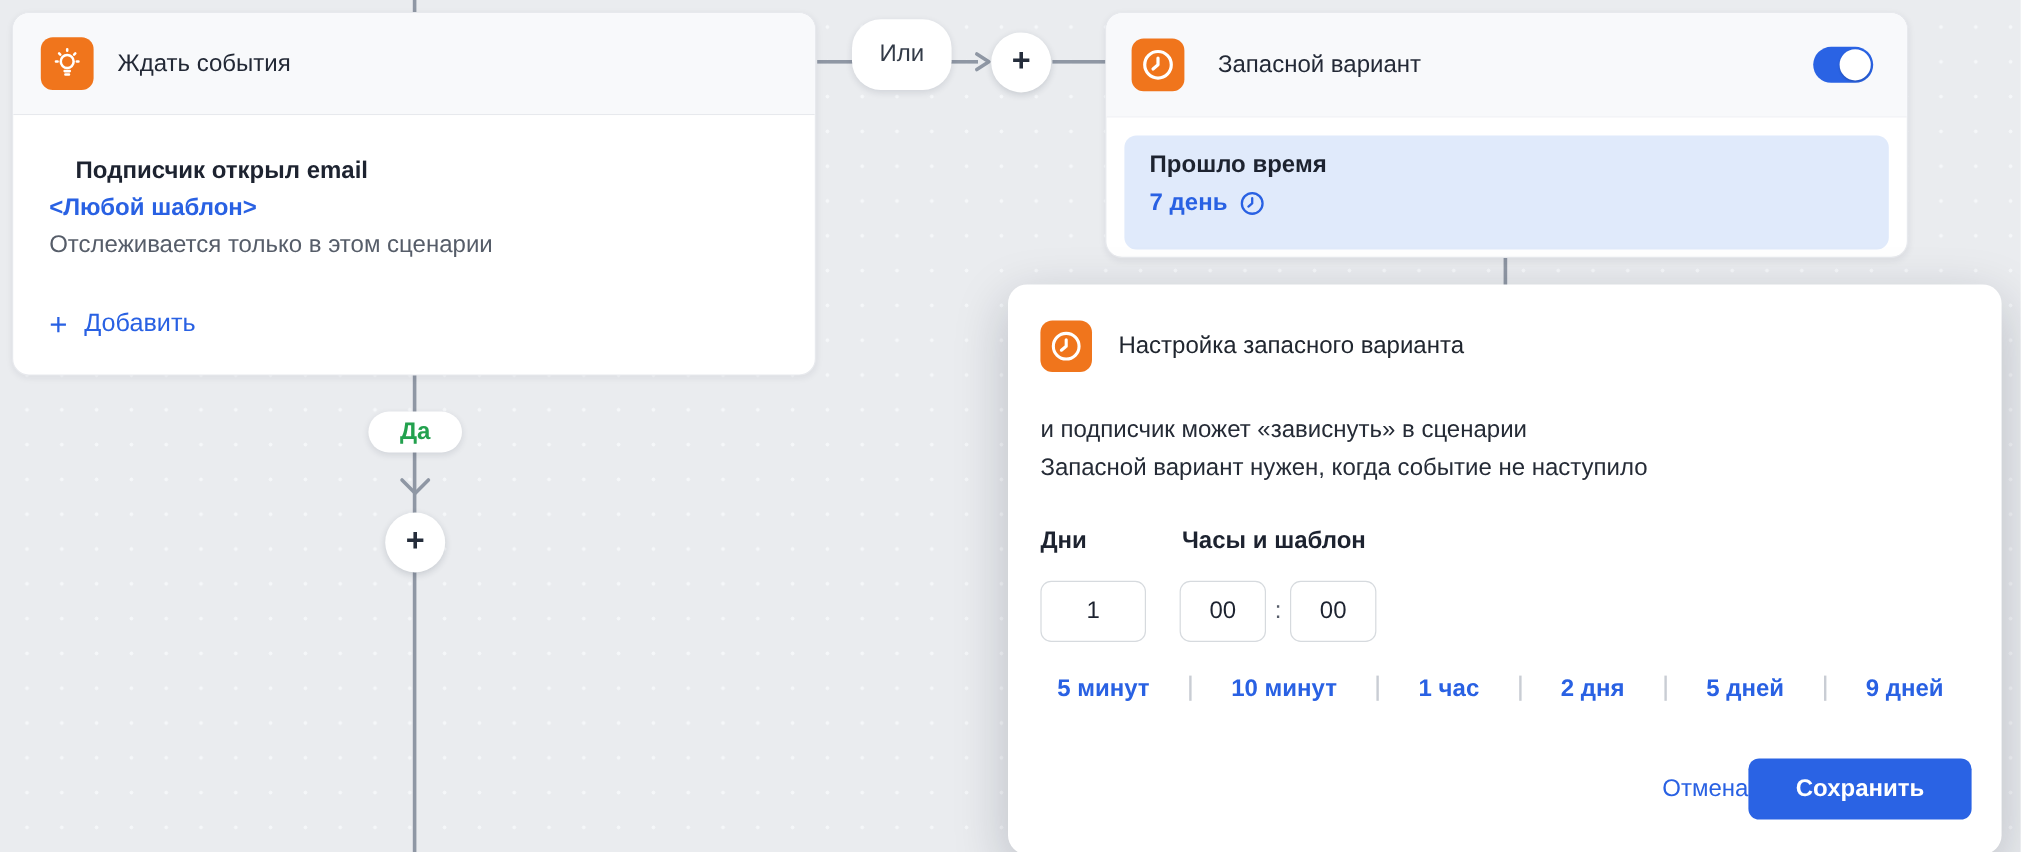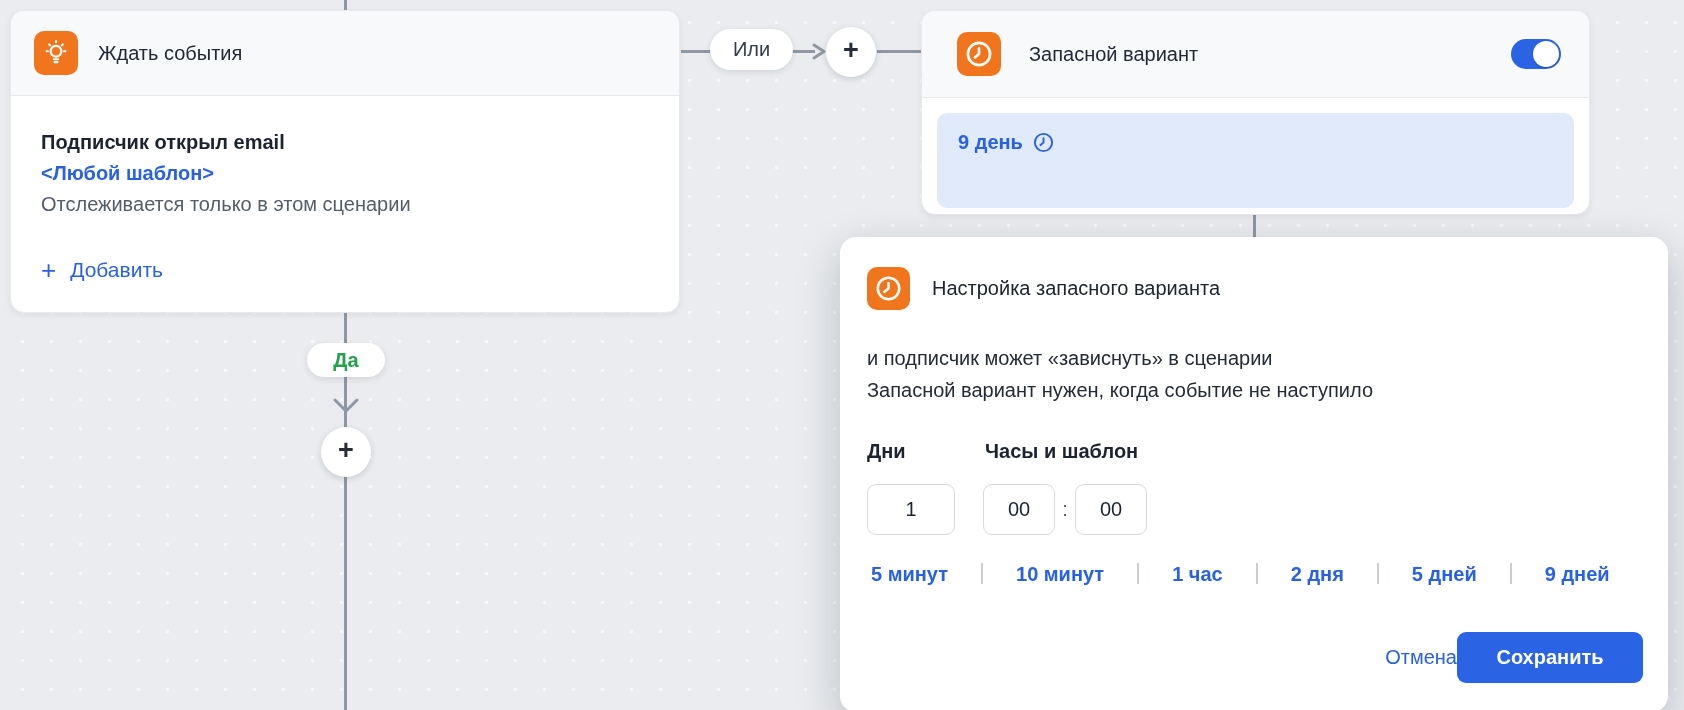--- a/index.html
+++ b/index.html
@@ -44,28 +44,28 @@
   }
   .app-icon{
     width:44px;height:44px;border-radius:10px;background:#F0751C;
     display:flex;align-items:center;justify-content:center;flex:none;
   }
   .card-title{font-size:20px;font-weight:500;color:#232936;}
   .wait-card{left:10px;top:10px;width:670px;height:303px;}
   .wait-card .card-header{height:85px;padding:0 24px 0 23px;}
   .wait-card .card-header .card-title{margin-left:20px;}
   .wait-body{padding:31px 30px 0 30px;}
-  .event-name{font-size:20px;font-weight:700;color:#1d2330;line-height:31px;}
+  .event-name{font-size:20px;font-weight:700;color:#1d2330;line-height:31px;margin-left:22px;}
   .template-link{font-size:20px;font-weight:700;color:#2961E3;line-height:31px;cursor:pointer;}
   .tracking-note{font-size:20px;font-weight:400;color:#565d69;line-height:31px;}
   .add-trigger{display:flex;align-items:center;margin-top:37px;color:#2961E3;cursor:pointer;}
   .add-trigger .plus-glyph{font-size:26px;font-weight:500;line-height:1;margin-right:14px;}
   .add-trigger .add-label{font-size:21px;font-weight:400;}
   .fallback-card{left:921px;top:10px;width:669px;height:205px;}
-  .fallback-card .card-header{height:87px;padding:0 28px 0 35px;}
+  .fallback-card .card-header{height:87px;padding:0 28px 0 21px;}
   .fallback-card .card-header .card-title{margin-left:28px;}
   .toggle{
     margin-left:auto;width:50px;height:30px;border-radius:16px;background:#2A63E4;
     position:relative;cursor:pointer;flex:none;
   }
   .toggle .knob{
     position:absolute;top:2px;right:2px;width:26px;height:26px;border-radius:50%;
     background:#ffffff;box-shadow:0 1px 2px rgba(0,0,0,.2);
   }
   .elapsed-box{
@@ -92,21 +92,21 @@
   .inputs-row{display:flex;align-items:center;margin-top:21px;}
   .time-input{
     height:51px;border:1.5px solid #d6dade;border-radius:9px;background:#fff;
     font-family:"Liberation Sans","DejaVu Sans",sans-serif;
     font-size:20px;color:#1d2330;text-align:center;box-sizing:border-box;outline:none;padding:0;
   }
   .inp-days{width:88px;margin-right:28px;}
   .inp-hours{width:72px;}
   .inp-mins{width:72px;}
   .colon{width:20px;text-align:center;font-size:20px;color:#565d69;}
-  .presets-row{display:flex;align-items:flex-start;margin-top:28px;margin-left:4px;column-gap:17px;gap:33px;}
+  .presets-row{display:flex;align-items:flex-start;margin-top:28px;margin-left:14px;column-gap:17px;gap:33px;}
   .preset-link{font-size:20px;font-weight:700;color:#2961E3;cursor:pointer;white-space:nowrap;}
   .preset-sep{width:2px;height:21px;background:#c9cdd4;flex:none;}
   .modal-actions{
     position:absolute;right:25px;bottom:29px;display:flex;align-items:center;
   }
   .cancel-btn{font-size:20px;color:#2961E3;cursor:pointer;background:none;border:none;
     font-family:"Liberation Sans","DejaVu Sans",sans-serif;padding:0;}
   .save-btn{
     width:186px;height:51px;border:none;border-radius:9px;background:#2A63E4;color:#ffffff;
     font-size:20px;font-weight:700;cursor:pointer;
@@ -125,21 +125,21 @@
   <div class="hline" style="left:792px;top:50px;width:23px;"></div>
   <div class="hline" style="left:877px;top:50px;width:45px;"></div>
 
   <svg class="arrow-svg" style="left:809px;top:42px;" width="20" height="19" viewBox="0 0 20 19">
     <path d="M5 3 L15 9.5 L5 16" fill="none" stroke="#8f97a4" stroke-width="3" stroke-linecap="round" stroke-linejoin="round"></path>
   </svg>
   <svg class="arrow-svg" style="left:331px;top:396px;" width="30" height="20" viewBox="0 0 30 20">
     <path d="M4 4 L15 15 L26 4" fill="none" stroke="#8f97a4" stroke-width="3" stroke-linecap="round" stroke-linejoin="round"></path>
   </svg>
 
-  <div class="pill or" style="left:710px;top:29px;width:83px;height:41px;align-items:center;">
+  <div class="pill or" style="left:710px;top:16px;width:83px;height:59px;align-items:center;">
     <span>Или</span>
   </div>
   <div class="plus-node" style="left:826px;top:27px;">
     <span>+</span>
   </div>
 
   <div class="pill yes" style="left:307px;top:343px;width:78px;height:34px;">
     <span>Да</span>
   </div>
   <div class="plus-node" style="left:321px;top:427px;">
@@ -175,22 +175,23 @@
           <circle cx="12" cy="12" r="8.3"></circle>
           <path d="M12 12 V7.8 M12 12 L8.9 14.6"></path>
         </svg>
       </div>
       <div class="card-title">Запасной вариант</div>
       <div class="toggle">
         <div class="knob"></div>
       </div>
     </div>
     <div class="elapsed-box">
+      <div class="elapsed-title">Прошло время</div>
       <div class="elapsed-value">
-        <span class="val">9 день</span>
+        <span class="val">7 день</span>
         <svg width="23" height="23" viewBox="0 0 24 24" fill="none" stroke="#2961E3" stroke-width="2" stroke-linecap="round">
           <circle cx="12" cy="12" r="9"></circle>
           <path d="M12 12 V7.5 M12 12 L8.7 14.8"></path>
         </svg>
       </div>
     </div>
   </div>
 
   <div class="modal">
     <div class="modal-head">

